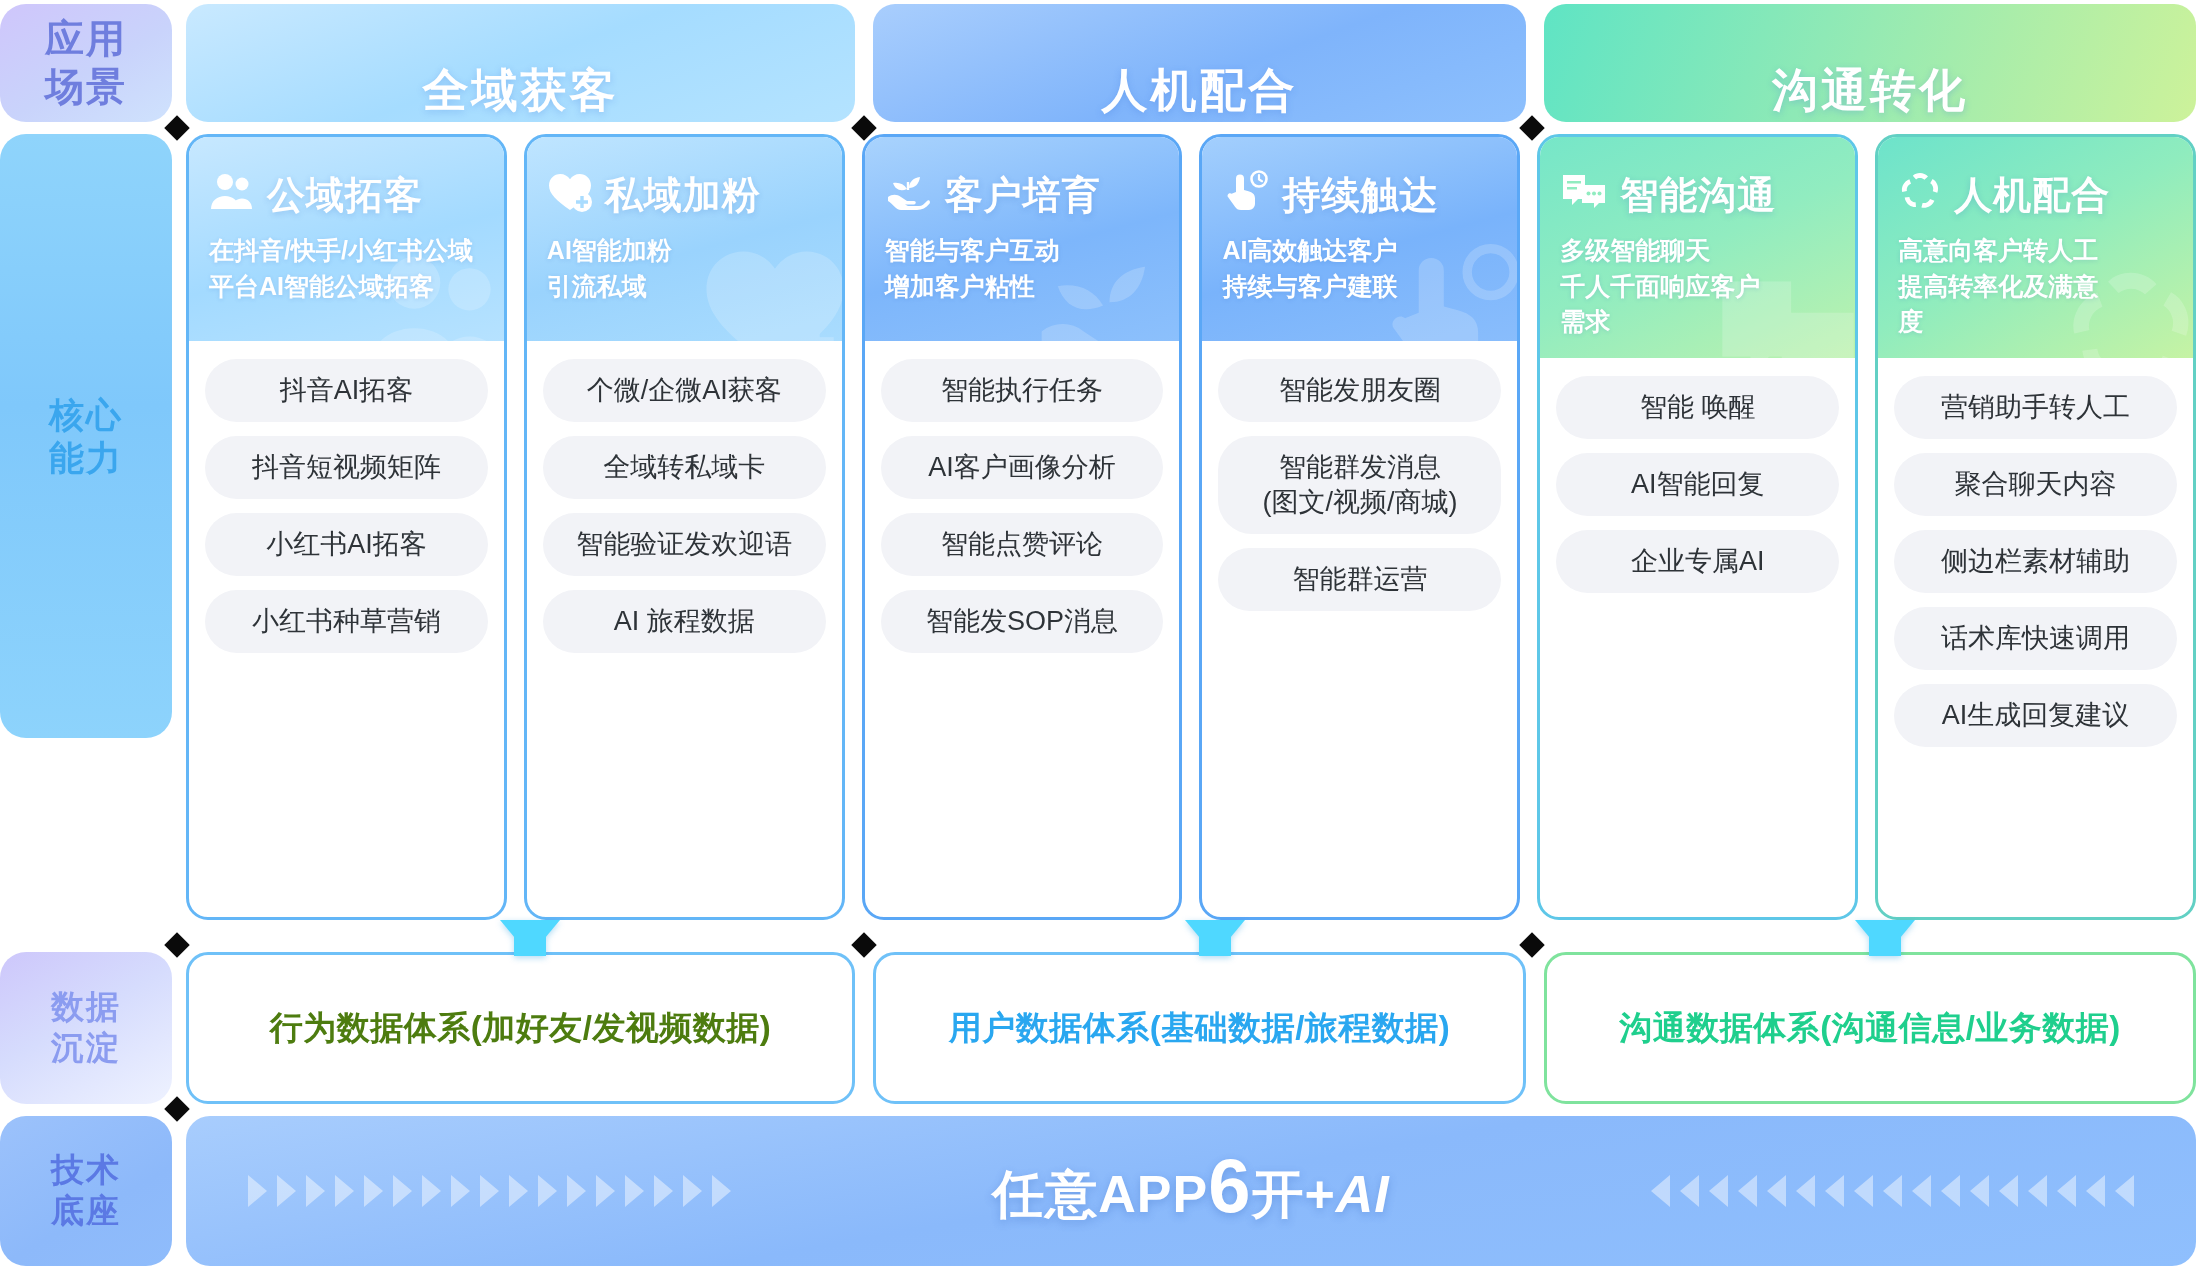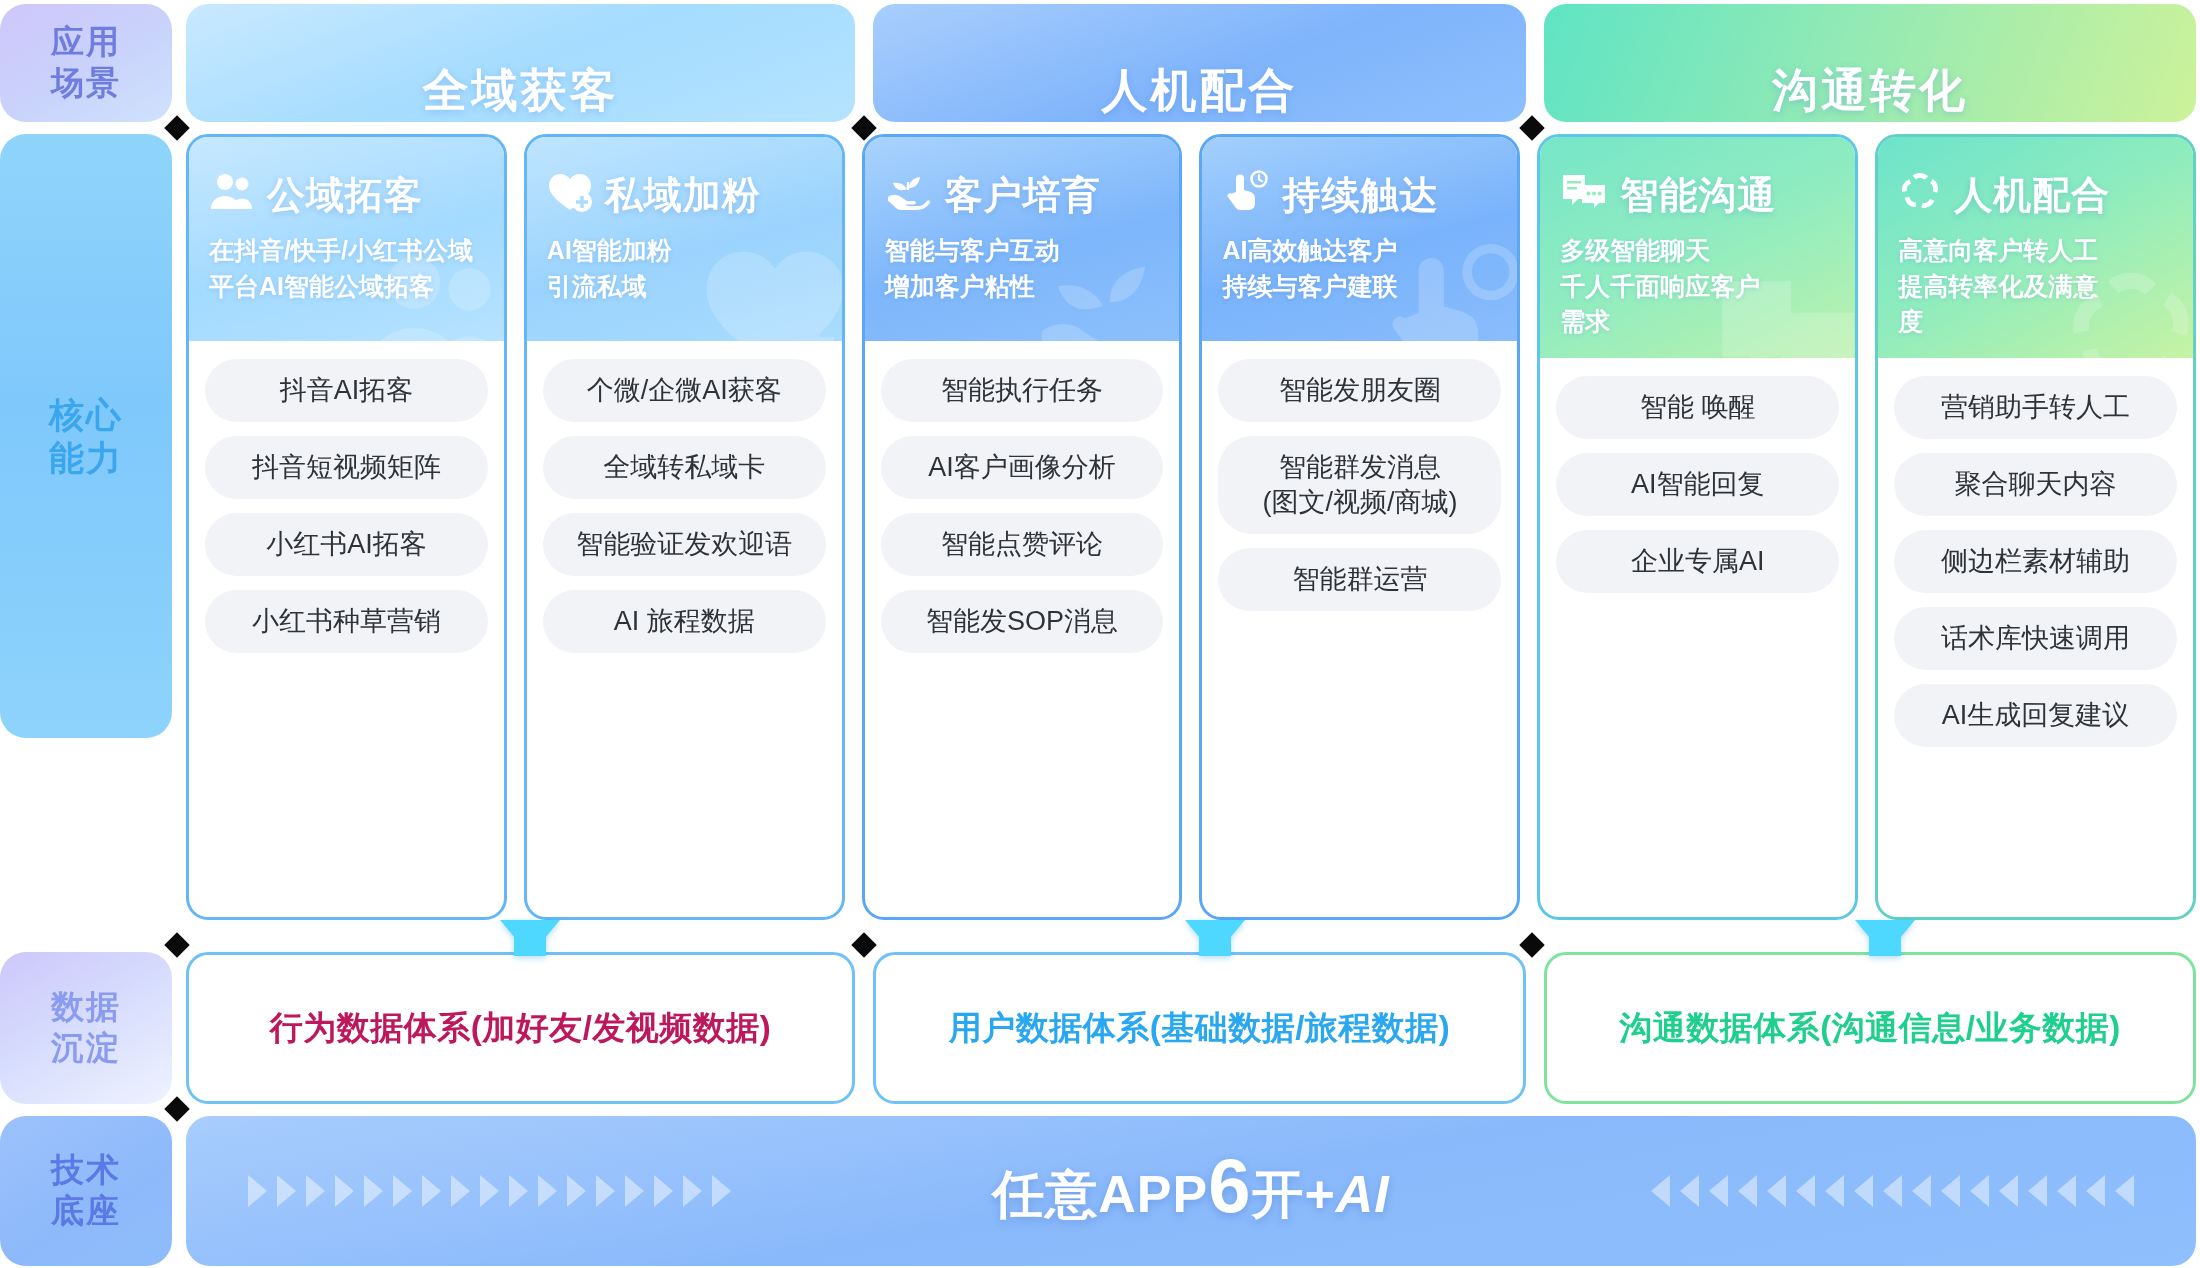--- a/index.html
+++ b/index.html
@@ -31,21 +31,21 @@
     justify-content: center;
     text-align: center;
     font-weight: 700;
     letter-spacing: 2px;
     line-height: 1.24;
   }
   .rail-scene {
     top: 4px; height: 118px;
     background: linear-gradient(150deg, #cfc6fb 0%, #c9d3fb 55%, #cfe2fd 100%);
     color: #6f7ede;
-    font-size: 33px;
+    font-size: 39px;
   }
   .rail-core {
     top: 134px; height: 604px;
     background: linear-gradient(180deg, #8fd4fb 0%, #7fc8fb 45%, #8dd3fc 100%);
     color: #3aa6ee;
     font-size: 35px;
   }
   .rail-data {
     top: 952px; height: 152px;
     background: linear-gradient(150deg, #cdc7fb 0%, #d6dcfd 45%, #eef2ff 100%);
@@ -209,21 +209,21 @@
     border: 3px solid;
     display: flex;
     align-items: center;
     justify-content: center;
     font-size: 33px;
     font-weight: 700;
     letter-spacing: .5px;
     text-align: center;
     padding: 0 14px;
   }
-  .d1 { flex: 0 0 669px; border-color: #6fc1f8; color: #be185d; }
+  .d1 { flex: 0 0 669px; border-color: #6fc1f8; color: #4d7c0f; }
   .d2 { flex: 0 0 653px; border-color: #6fc1f8; color: #29a7f0; }
   .d3 { flex: 1 1 auto;  border-color: #7fe39d; color: #1fcf8d; }
 
   
   .tech-bar {
     position: absolute;
     top: 1116px; left: 186px;
     width: 2010px; height: 150px;
     border-radius: 24px;
     background: linear-gradient(170deg,#a8cdfd 0%, #8ab9fb 48%, #8fbffd 100%);

